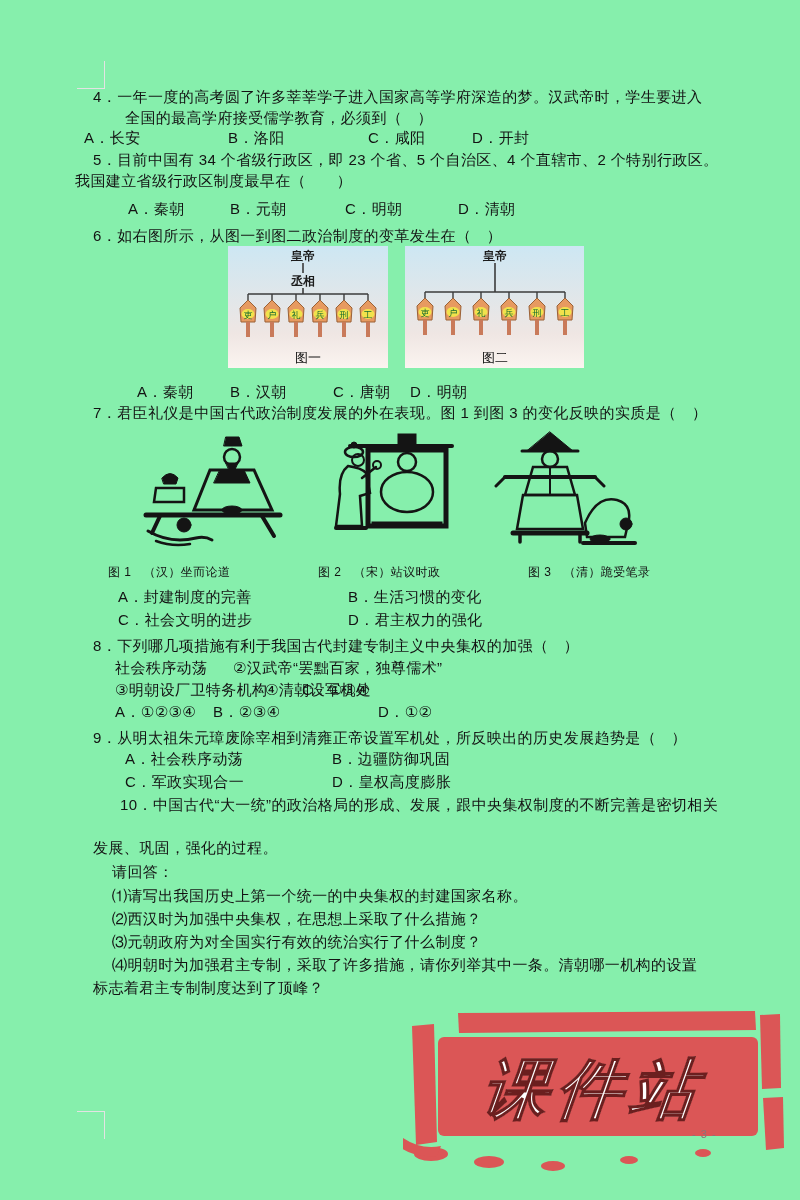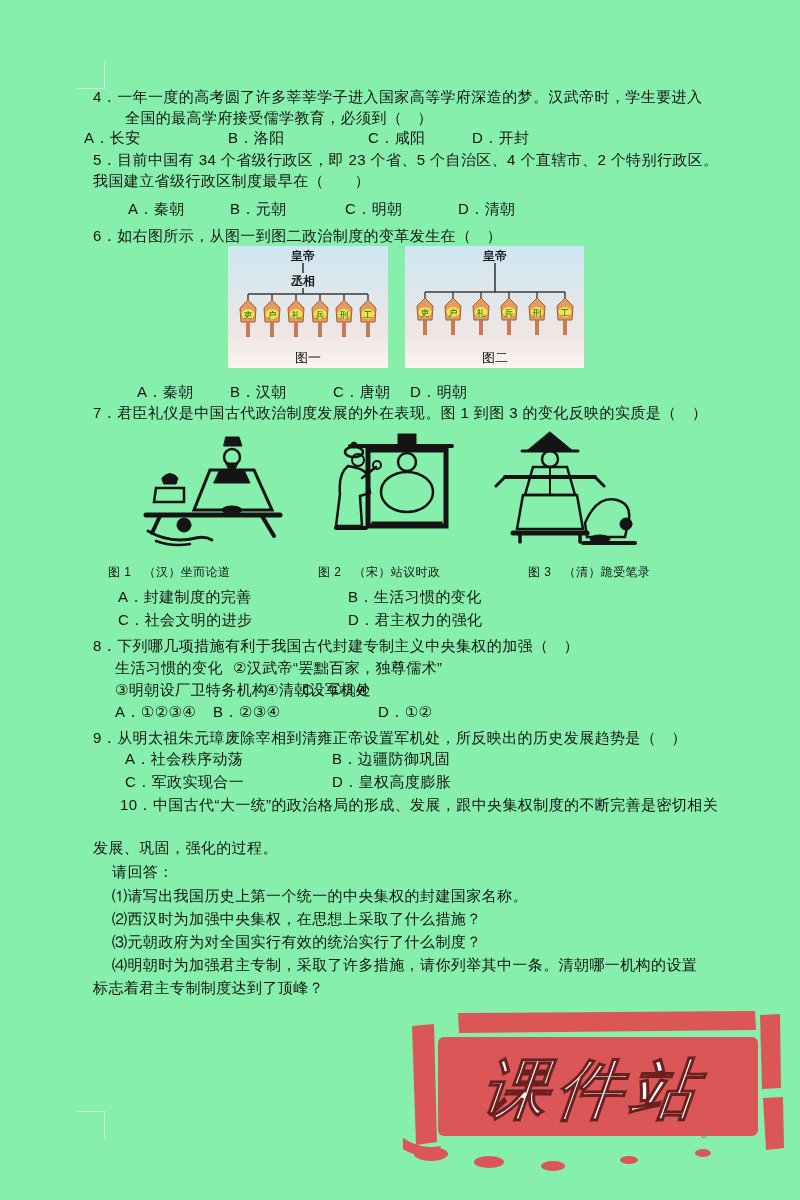--- a/index.html
+++ b/index.html
@@ -28,21 +28,21 @@
   <div class="corner bl"></div>
 
   <div class="ln" style="left:93px;top:87px;">4．一年一度的高考圆了许多莘莘学子进入国家高等学府深造的梦。汉武帝时，学生要进入</div>
   <div class="ln" style="left:125px;top:108px;">全国的最高学府接受儒学教育，必须到（　）</div>
   <span class="ln" style="left:84px;top:128px;">A．长安</span>
   <span class="ln" style="left:228px;top:128px;">B．洛阳</span>
   <span class="ln" style="left:368px;top:128px;">C．咸阳</span>
   <span class="ln" style="left:472px;top:128px;">D．开封</span>
 
   <div class="ln" style="left:93px;top:150px;">5．目前中国有 34 个省级行政区，即 23 个省、5 个自治区、4 个直辖市、2 个特别行政区。</div>
-  <div class="ln" style="left:93px;top:171px;">我国建立省级行政区制度最早在（　　）</div>
+  <div class="ln" style="left:75px;top:171px;">我国建立省级行政区制度最早在（　　）</div>
   <span class="ln" style="left:128px;top:199px;">A．秦朝</span>
   <span class="ln" style="left:230px;top:199px;">B．元朝</span>
   <span class="ln" style="left:345px;top:199px;">C．明朝</span>
   <span class="ln" style="left:458px;top:199px;">D．清朝</span>
 
   <div class="ln" style="left:93px;top:226px;">6．如右图所示，从图一到图二政治制度的变革发生在（　）</div>
 
   <svg class="figsvg" width="356" height="122" viewBox="0 0 356 122">
     <defs>
       <linearGradient id="sky" x1="0" y1="0" x2="0" y2="1">
@@ -226,21 +226,21 @@
   <span class="ln cap" style="left:108px;top:563px;">图 1　（汉）坐而论道</span>
   <span class="ln cap" style="left:318px;top:563px;">图 2　（宋）站议时政</span>
   <span class="ln cap" style="left:528px;top:563px;">图 3　（清）跪受笔录</span>
 
   <span class="ln" style="left:118px;top:587px;">A．封建制度的完善</span>
   <span class="ln" style="left:348px;top:587px;">B．生活习惯的变化</span>
   <span class="ln" style="left:118px;top:610px;">C．社会文明的进步</span>
   <span class="ln" style="left:348px;top:610px;">D．君主权力的强化</span>
 
   <div class="ln" style="left:93px;top:636px;text-align:right;">8．下列哪几项措施有利于我国古代封建专制主义中央集权的加强（　）</div>
-  <span class="ln" style="left:115px;top:658px;">生活习惯的变化</span>
+  <span class="ln" style="left:115px;top:658px;">社会秩序动荡</span>
   <span class="ln" style="left:233px;top:658px;">②汉武帝“罢黜百家，独尊儒术”</span>
   <span class="ln" style="left:115px;top:680px;">③明朝设厂卫特务机构</span>
   <span class="ln" style="left:265px;top:680px;">④清朝设军机处</span>
   <span class="ln" style="left:115px;top:702px;">A．①②③④</span>
   <span class="ln" style="left:213px;top:702px;">B．②③④</span>
   <span class="ln" style="left:302px;top:680px;">C．①③④</span>
   <span class="ln" style="left:378px;top:702px;">D．①②</span>
 
   <div class="ln" style="left:93px;top:728px;">9．从明太祖朱元璋废除宰相到清雍正帝设置军机处，所反映出的历史发展趋势是（　）</div>
   <span class="ln" style="left:125px;top:749px;">A．社会秩序动荡</span>

